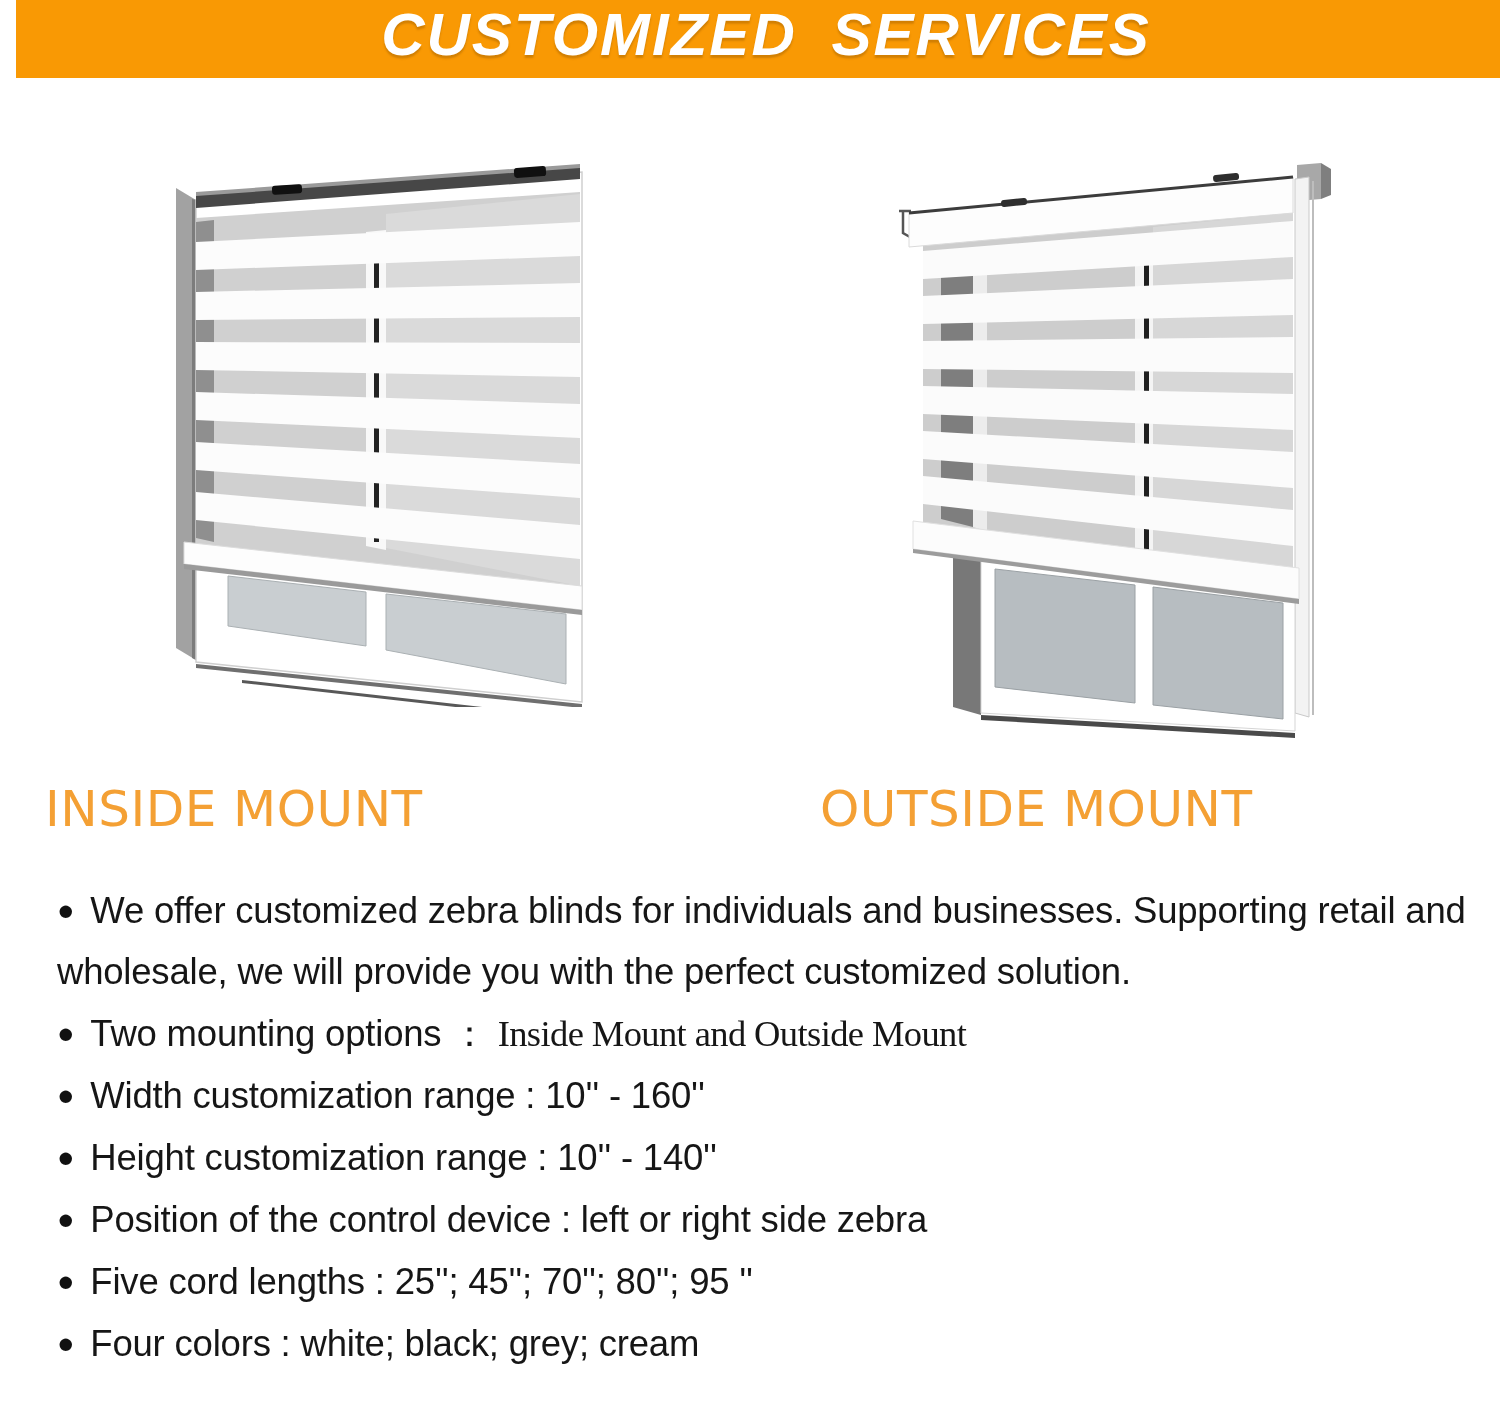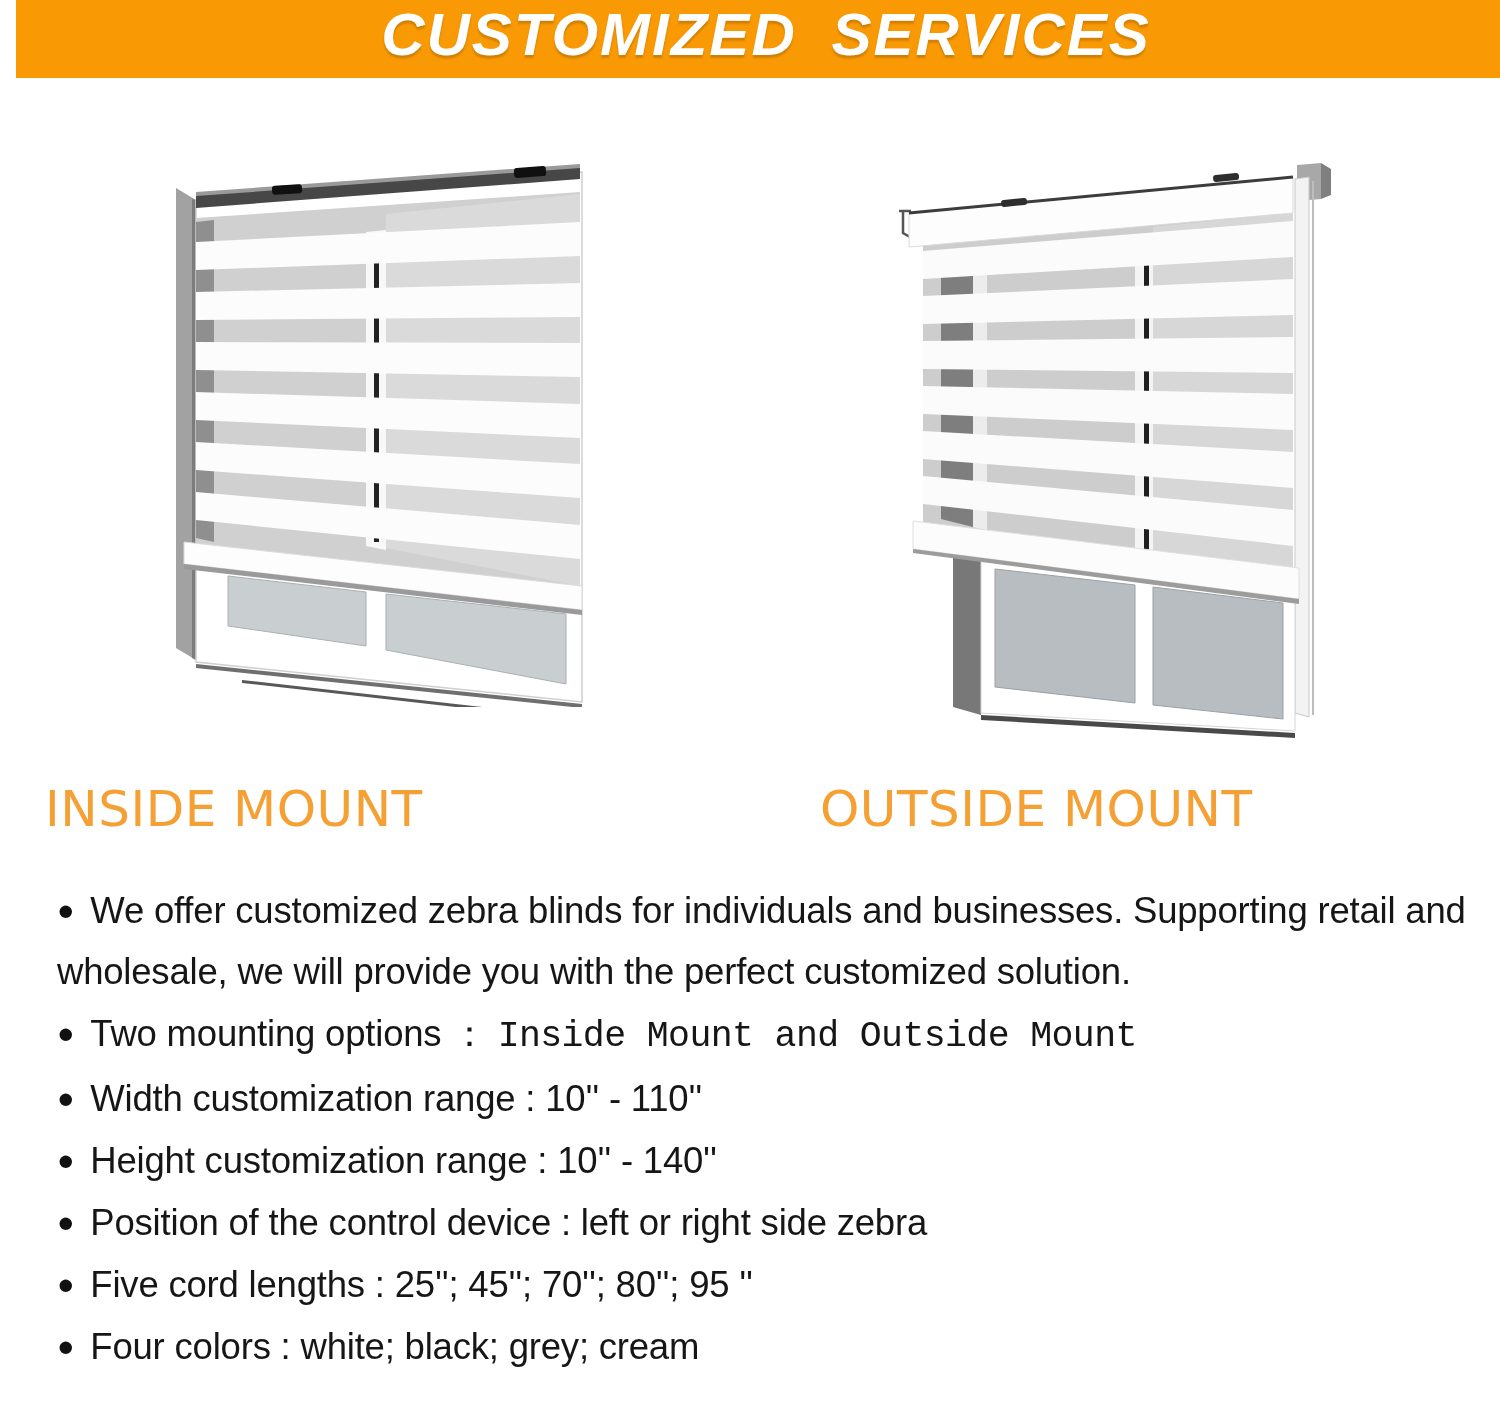--- a/index.html
+++ b/index.html
@@ -45,21 +45,21 @@
     position:absolute;left:45px;top:868px;width:1452px;
     margin:12px;padding:0;list-style:none;
     font-size:36.5px;line-height:61px;letter-spacing:-0.2px;
     color:var(--body-text);
   }
   .bullets li{margin:0 0 1px 0;}
   .bullets .dot{
     font-size:29px;margin-right:16px;vertical-align:3px;color:#111;
   }
   .bullets .accent{
-    font-family:Liberation Mono, monospace;
+    font-family:Liberation Serif, serif;
     margin-left:10px;letter-spacing:-0.6px;
   }
 </style>
 </head>
 <body>
 
 <div class="page">
 
   <header class="banner">
     <h1>CUSTOMIZED SERVICES</h1>
@@ -164,20 +164,20 @@
       </g>
     </svg>
   </figure>
 
   <div class="mount-label label-inside">INSIDE MOUNT</div>
   <div class="mount-label label-outside">OUTSIDE MOUNT</div>
 
   <ul class="bullets" id="bullet-list">
       <li><span class="dot">●</span><span class="txt">We offer customized zebra blinds for individuals and businesses. Supporting retail and wholesale, we will provide you with the perfect customized solution.</span></li>
       <li><span class="dot">●</span><span class="txt">Two mounting options ：</span><span class="accent">Inside Mount and Outside Mount</span></li>
-      <li><span class="dot">●</span><span class="txt">Width customization range : 10'' - 110''</span></li>
+      <li><span class="dot">●</span><span class="txt">Width customization range : 10'' - 160''</span></li>
       <li><span class="dot">●</span><span class="txt">Height customization range : 10'' - 140''</span></li>
       <li><span class="dot">●</span><span class="txt">Position of the control device : left or right side zebra</span></li>
       <li><span class="dot">●</span><span class="txt">Five cord lengths : 25''; 45''; 70''; 80''; 95 ''</span></li>
       <li><span class="dot">●</span><span class="txt">Four colors : white; black; grey; cream</span></li>
     </ul>
 
 </div>
 
 </body></html>

